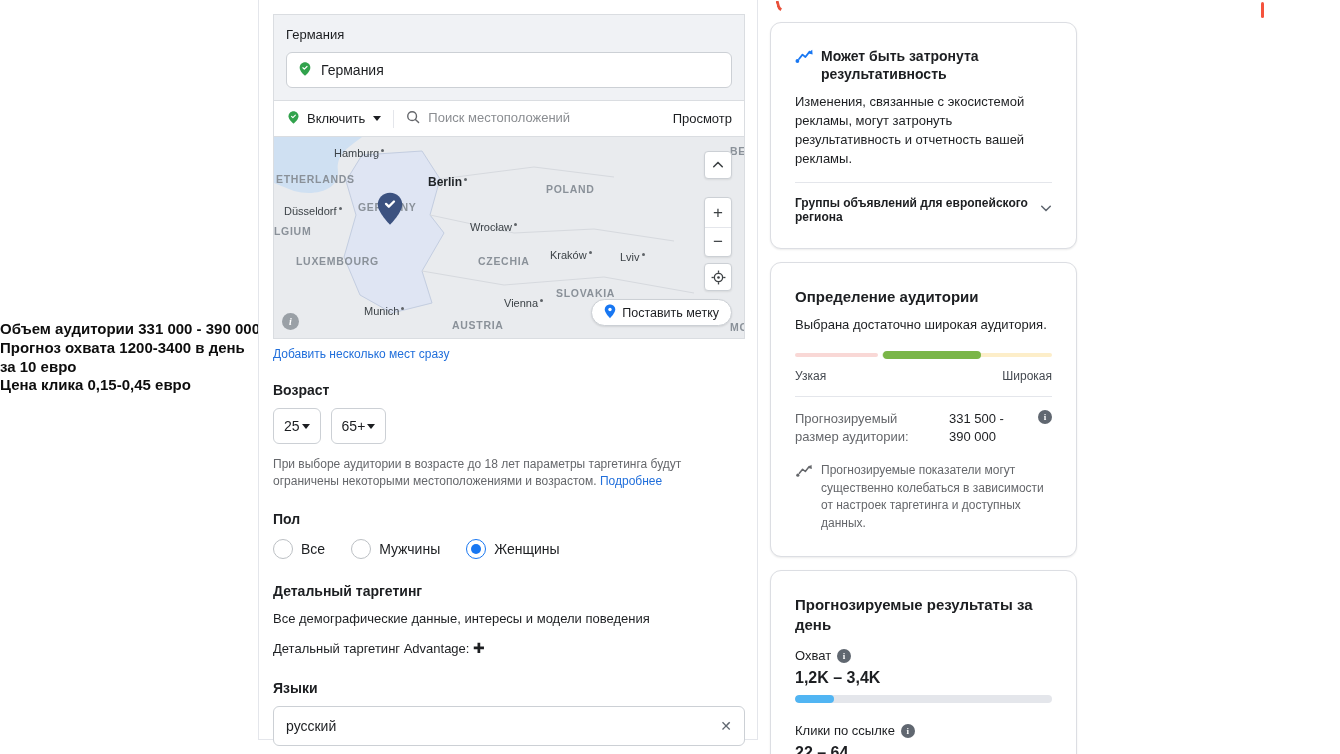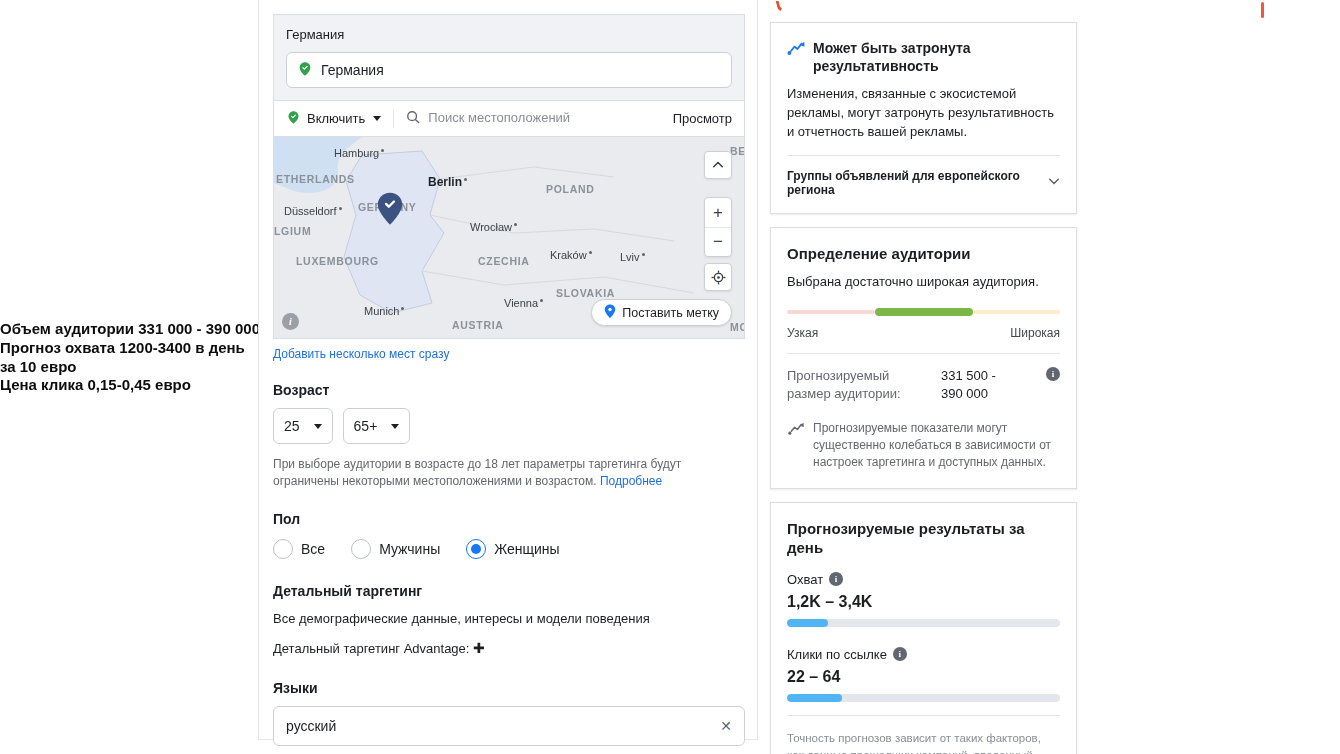--- a/index.html
+++ b/index.html
@@ -50,37 +50,37 @@
   .btn-locate { right:12px; top:126px; height:28px; }
   .drop-pin-btn {
     position:absolute; right:12px; bottom:12px; z-index:4; display:flex; align-items:center; gap:6px;
     background:#fff; border:1px solid #ccd0d5; border-radius:15px; height:27px; padding:0 12px;
     font-size:12.5px; color:#1c1e21; cursor:pointer; box-shadow:0 1px 2px rgba(0,0,0,.1);margin-top:8px;
   }
   .attrib { position:absolute; left:8px; bottom:8px; width:17px; height:17px; border-radius:50%; background:#9aa0a6; color:#fff; font-size:10px; font-style:italic; font-weight:bold; display:flex; align-items:center; justify-content:center; font-family:"Liberation Serif", serif; }
   .bulk-link { display:inline-block; margin-top:8px; font-size:12px; color:#216fdb; cursor:pointer; }
   .sec-h { margin-top:20px; font-size:14px; font-weight:bold; color:#1c1e21; }
   .age-row { display:flex; gap:10px; margin-top:10px; }
-  .select { display:flex; align-items:center; gap:12px; border:1px solid #ccd0d5; border-radius:6px; height:36px; padding:0 10px; font-size:14px; background:#fff; cursor:pointer; }
+  .select { display:flex; align-items:center; border:1px solid #ccd0d5; border-radius:6px; height:36px; padding:0 10px; font-size:14px; background:#fff; cursor:pointer; }
   .note { margin-top:12px; font-size:12px; color:#65676b; max-width:452px; line-height:1.45; }
   .note a { color:#216fdb; text-decoration:none; cursor:pointer; }
   .radio-row { display:flex; gap:26px; margin-top:12px; }
   .radio { display:flex; align-items:center; gap:8px; font-size:14px; cursor:pointer; }
   .rc { width:20px; height:20px; border-radius:50%; border:1.5px solid #bcc0c4; background:#fff; position:relative; }
   .rc.sel { border-color:#1877f2; }
   .rc.sel::after { content:""; position:absolute; left:50%; top:50%; width:10px; height:10px; margin:-5px 0 0 -5px; border-radius:50%; background:#1877f2; }
   .desc { margin-top:10px; font-size:13px; color:#1c1e21; max-width:390px; line-height:1.5; }
   .adv-line { margin-top:12px; font-size:13px; color:#1c1e21; }
   .adv-plus { font-weight:bold; font-size:14px; }
   .bullet-line { margin-top:6px; font-size:13px; color:#1c1e21; padding-left:4px; }
   .lang-input { position:relative; display:flex; align-items:center; margin-top:10px; border:1px solid #ccd0d5; border-radius:6px; height:40px; padding:0 12px; font-size:14px; background:#fff; }
   .clear-x { margin-left:auto; color:#606770; font-size:14px; cursor:pointer; }
   
   .right-rail { position:absolute; left:770px; top:22px; width:307px; }
-  .card { background:#fff; border:1px solid #dcdee3; border-radius:0; box-shadow:0 1px 2px rgba(0,0,0,.08); padding:16px; margin-bottom:13px; }
+  .card { background:#fff; border:1px solid #dcdee3; border-radius:11px; box-shadow:0 1px 2px rgba(0,0,0,.08); padding:24px; margin-bottom:13px; }
   .card-head { display:flex; gap:8px; }
   .card-title { font-size:14px; font-weight:bold; line-height:1.3; max-width:215px; }
   .card-title.lg { font-size:15px; max-width:none; }
   .card-body { margin-top:10px; font-size:13px; color:#1c1e21; line-height:1.45; }
   .divider { height:1px; background:#e4e6eb; margin:13px 0; }
   .card-footer { display:flex; align-items:center; justify-content:space-between; font-size:12px; font-weight:bold; color:#1c1e21; cursor:pointer; }
   .gauge { position:relative; margin-top:16px; height:8px; }
   .gauge-track { display:flex; gap:4px; position:absolute; top:2px; left:0; right:0; height:4px; }
   .gauge-track i { flex:1; border-radius:2px; }
   .g-pink { background:#f9d8d6; } .g-green { background:#dcebc8; } .g-yellow { background:#fdeec9; }

